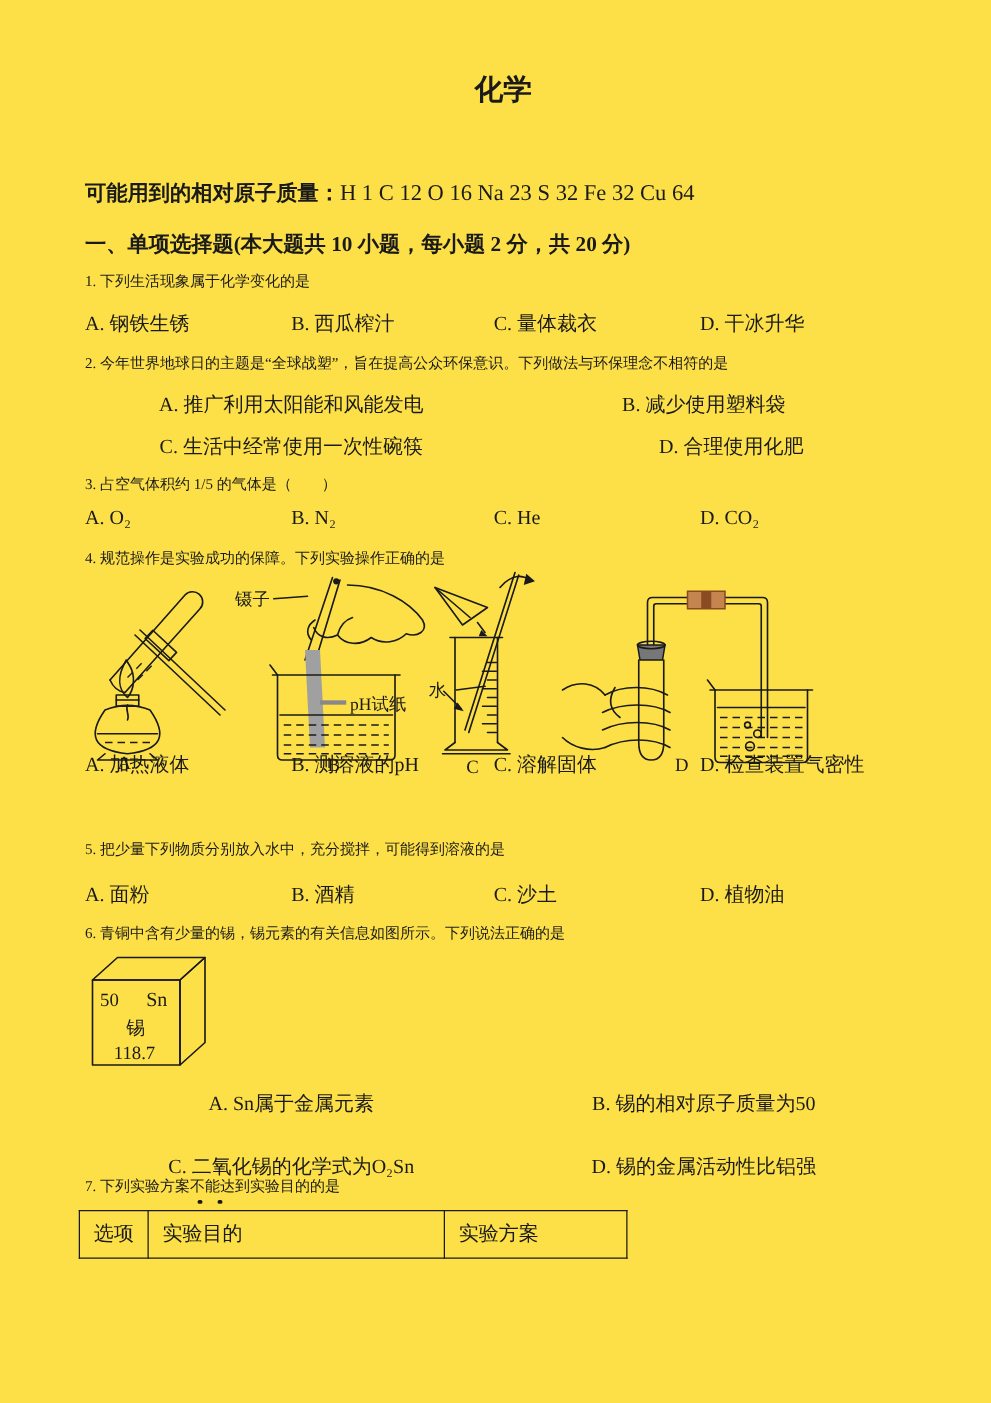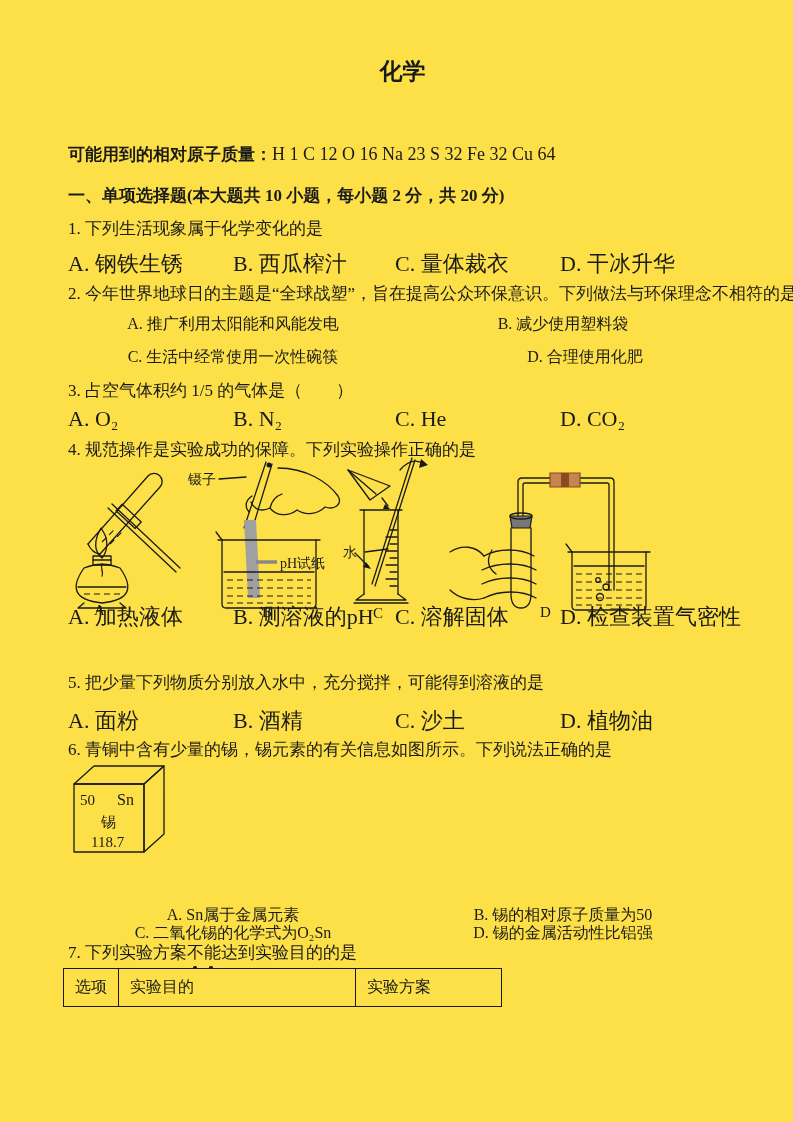--- a/index.html
+++ b/index.html
@@ -7,24 +7,24 @@
     position:relative; width:793px; height:1122px; margin:0 auto;
     background:#fde047; color:#1a1a1a; overflow:hidden;
     font-family:"Liberation Serif","DejaVu Serif",serif;
     padding-left:12px;
   }
   .abs { position:absolute; white-space:nowrap; }
   .b { font-weight:bold; }
   .center { left:0; width:100%; text-align:center; }
   .t-title { font-size:23px; }
   .t-sub { font-size:17px; }
-  .t-body { font-size:17px; }
+  .t-body { font-size:12px; }
   .t-latin { font-size:18px; }
   .opts4 { position:absolute; left:68px; width:660px; display:grid;
-           grid-template-columns:165px 162px 165px 1fr; font-size:22px; white-space:nowrap; }
+           grid-template-columns:165px 162px 165px 1fr; font-size:16px; white-space:nowrap; }
   .opts2 { position:absolute; left:68px; width:660px; display:grid;
            grid-template-columns:330px 1fr; font-size:16px; white-space:nowrap;text-align:center; }
   .emph { position:relative; }
   .emph::after {
     content:""; position:absolute; left:6px; bottom:-7px;
     width:3.5px; height:3.5px; border-radius:50%; background:#1a1a1a;
     box-shadow:16px 0 0 #1a1a1a;
   }
   svg { position:absolute; overflow:visible; }
   svg * { vector-effect:non-scaling-stroke; }
@@ -187,21 +187,21 @@
     <svg style="left:70px; top:762px;" width="100" height="97" viewBox="0 0 100 97">
       <rect class="ln" x="4" y="22" width="70" height="68" fill="#ffffff"></rect>
       <polygon class="ln" points="4,22 24,4 94,4 74,22" fill="#ffffff"></polygon>
       <polygon class="ln" points="74,22 94,4 94,72 74,90" fill="#ffffff"></polygon>
       <text class="svgtxt" x="10" y="43" font-size="15">50</text>
       <text class="svgtxt" x="47" y="43" font-size="16">Sn</text>
       <text class="svgtxt" x="31" y="65" font-size="15">锡</text>
       <text class="svgtxt" x="21" y="85" font-size="15">118.7</text>
     </svg>
 
-    <div class="opts2" style="top:873px;margin-top:32px;">
+    <div class="opts2" style="top:873px;">
       <span>A. Sn属于金属元素</span>
       <span>B. 锡的相对原子质量为50</span>
     </div>
     <div class="opts2" style="top:908px;margin-top:15px;">
       <span>C. 二氧化锡的化学式为O₂Sn</span>
       <span>D. 锡的金属活动性比铝强</span>
     </div>
   </section>
 
   <section>

